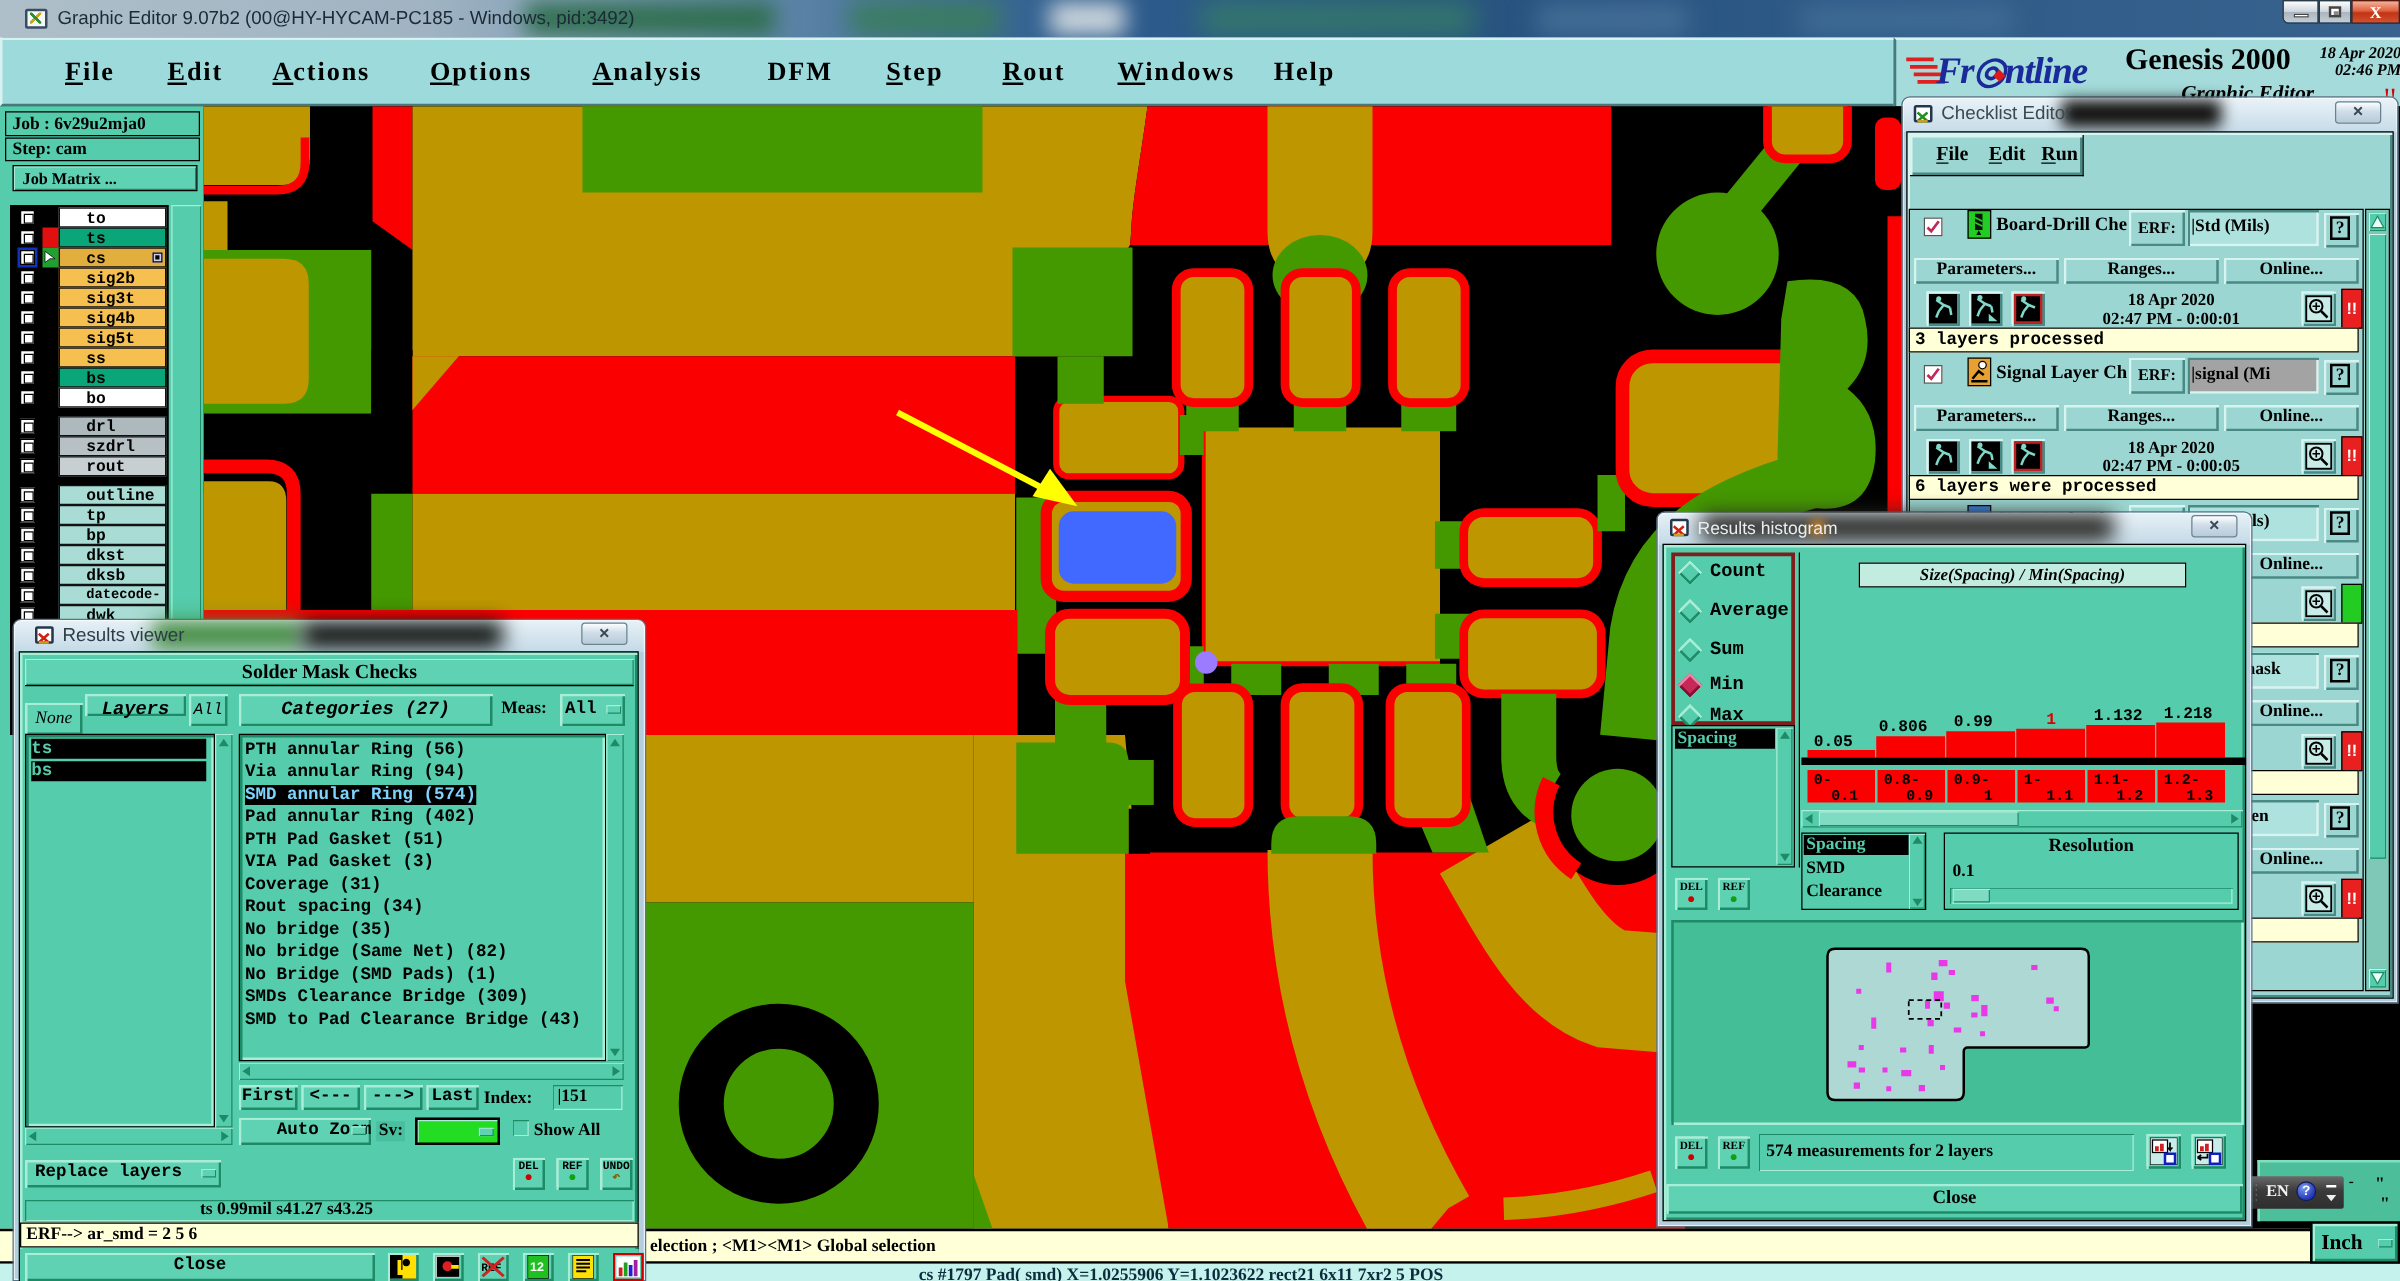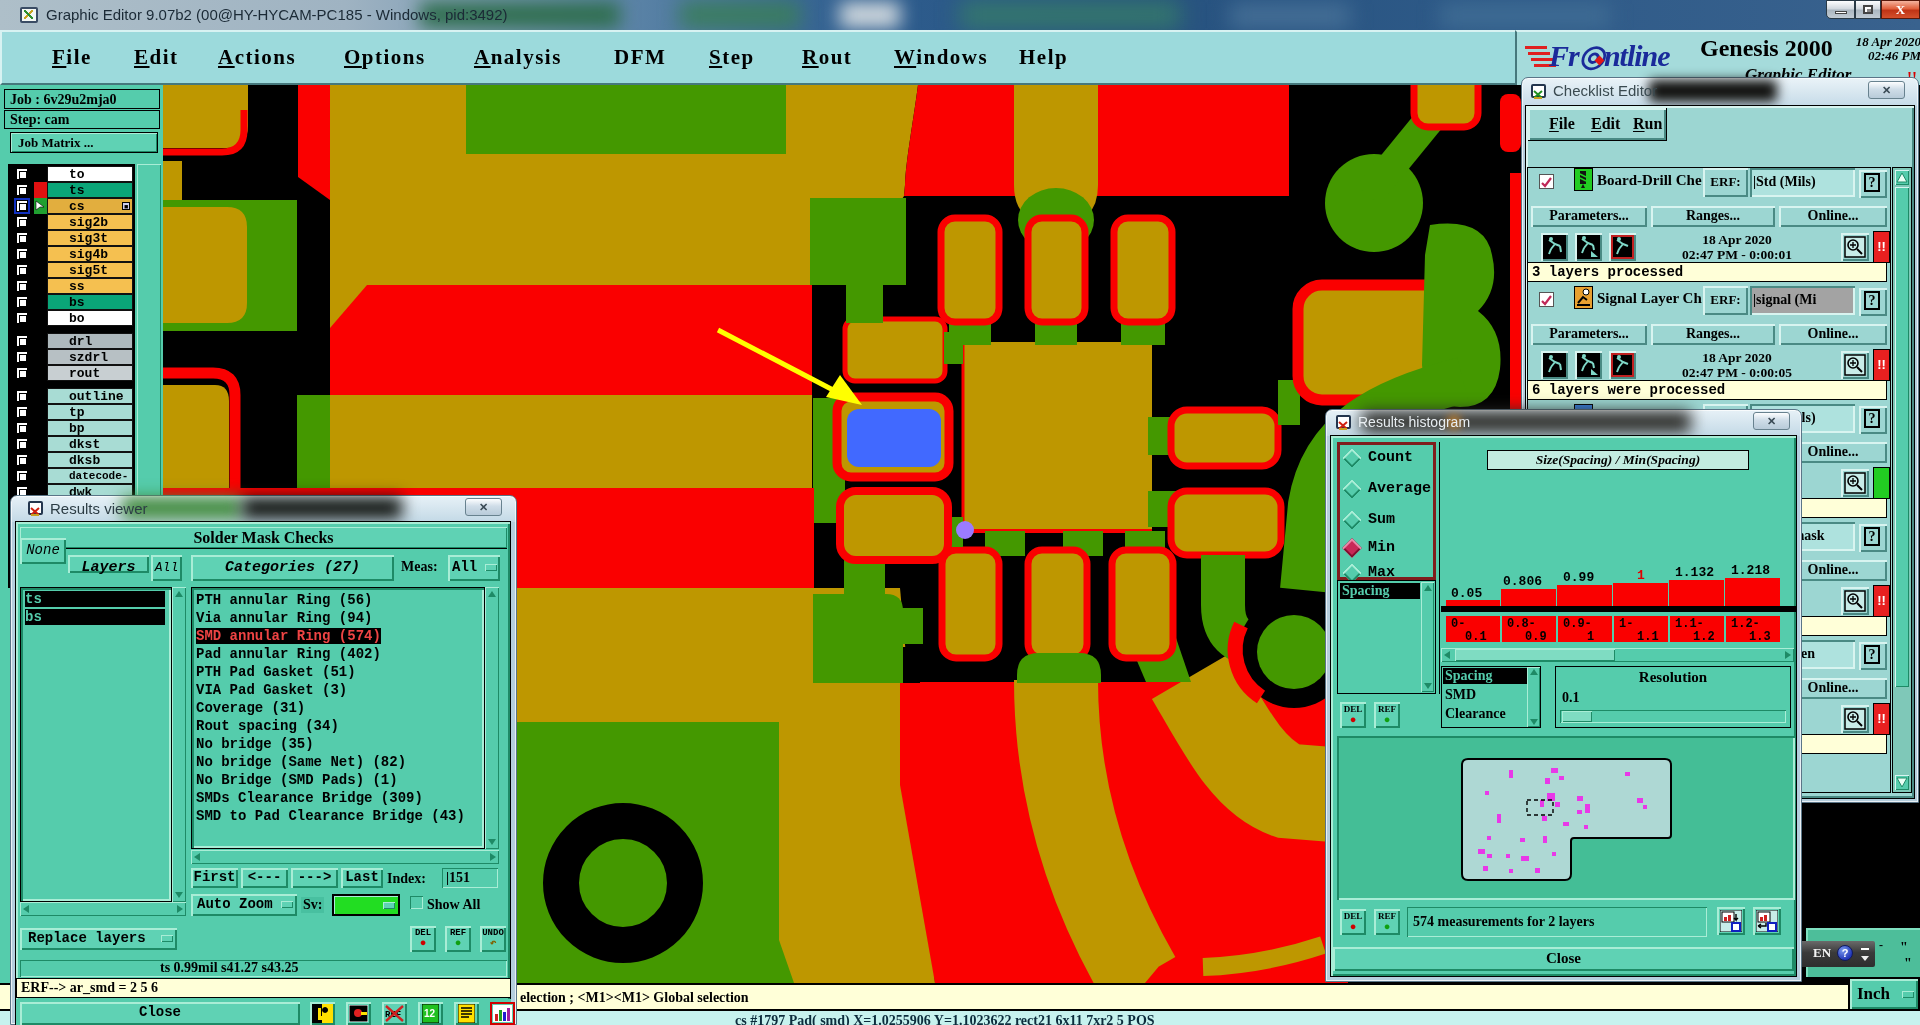--- a/index.html
+++ b/index.html
@@ -418,21 +418,21 @@
   </div>
 
   <div class="abs" style="left:40px;top:5px;font-size:15px;color:#2c3c44;">Results viewer</div>
 
   <div class="abs" style="left:455px;top:3px;width:37px;height:18px;background:linear-gradient(#fdfeff,#cfdde8 45%,#b8cbd9);border:1px solid #68828f;border-radius:3px;text-align:center;font-size:11px;font-weight:bold;color:#3a4a55;line-height:17px;">✕</div>
 
   <div class="abs tz" style="left:5px;top:26px;width:496px;height:504px;border:1px solid #000;box-shadow:inset 2px 2px 0 #A9EDD6, inset -2px -2px 0 #1E8A66;"></div>
 
   <div class="abs raised1 serif" style="left:10px;top:32px;width:487px;height:22px;background:#5FD2B4;font-size:16px;font-weight:bold;text-align:center;line-height:21px;border-bottom:1px solid #000;">Solder Mask Checks</div>
 
-  <div class="rvbtn" style="left:10px;top:43px;width:46px;height:26px;font-style:italic;font-weight:normal;font-size:14px;line-height:25px;">None</div>
+  <div class="rvbtn" style="left:10px;top:67px;width:46px;height:26px;font-style:italic;font-weight:normal;font-size:14px;line-height:25px;font-family:Liberation Serif, serif;">None</div>
 
   <div class="rvbtn" style="left:58px;top:60px;width:81px;height:18px;font-style:italic;font-size:15px;line-height:25px;">Layers</div>
 
   <div class="rvbtn" style="left:141px;top:60px;width:31px;height:26px;font-style:italic;font-weight:normal;font-size:13px;line-height:25px;">All</div>
 
   <div class="rvbtn" style="left:181px;top:60px;width:203px;height:26px;font-style:italic;font-size:15px;line-height:25px;">Categories (27)</div>
 
   <div class="abs mono" style="left:391px;top:64px;font-size:14px;font-weight:bold;">Meas:</div>
 
   <div class="rvbtn" style="left:438px;top:60px;width:52px;height:26px;font-size:14px;line-height:25px;text-align:left;padding-left:4px;">All<span class="ddmark" style="right:3px;top:9px;"></span></div>
@@ -448,21 +448,21 @@
     </div>
 
   <div class="sbar" style="left:10px;top:407px;width:166px;height:14px;">
       <div class="arr" style="left:3px;top:3px;border-top:4px solid transparent;border-bottom:4px solid transparent;border-right:6px solid #1E8A66;"></div>
       <div class="arr" style="right:3px;top:3px;border-top:4px solid transparent;border-bottom:4px solid transparent;border-left:6px solid #1E8A66;"></div>
     </div>
 
   <div class="abs" style="left:181px;top:92px;width:294px;height:262px;background:#55CCAC;border:1px solid #000;box-shadow:inset 2px 2px 0 #1E8A66, inset -2px -2px 0 #A9EDD6;overflow:hidden;">
     <div class="mitem" style="top:4px;">PTH annular Ring (56)</div>
     <div class="mitem" style="top:22px;">Via annular Ring (94)</div>
-    <div class="mitem" style="top:40px;background:#000;color:#ef4444;">SMD annular Ring (574)</div>
+    <div class="mitem" style="top:40px;background:#000;color:#7dd3fc;">SMD annular Ring (574)</div>
     <div class="mitem" style="top:58px;">Pad annular Ring (402)</div>
     <div class="mitem" style="top:76px;">PTH Pad Gasket (51)</div>
     <div class="mitem" style="top:94px;">VIA Pad Gasket (3)</div>
     <div class="mitem" style="top:112px;">Coverage (31)</div>
     <div class="mitem" style="top:130px;">Rout spacing (34)</div>
     <div class="mitem" style="top:148px;">No bridge (35)</div>
     <div class="mitem" style="top:166px;">No bridge (Same Net) (82)</div>
     <div class="mitem" style="top:184px;">No Bridge (SMD Pads) (1)</div>
     <div class="mitem" style="top:202px;">SMDs Clearance Bridge (309)</div>
     <div class="mitem" style="top:220px;">SMD to Pad Clearance Bridge (43)</div>
@@ -483,21 +483,21 @@
   <div class="rvbtn" style="left:231px;top:373px;width:47px;height:20px;font-size:14px;line-height:19px;">&lt;---</div>
 
   <div class="rvbtn" style="left:281px;top:373px;width:47px;height:20px;font-size:14px;line-height:19px;">---&gt;</div>
 
   <div class="rvbtn" style="left:331px;top:373px;width:42px;height:20px;font-size:14px;line-height:19px;">Last</div>
 
   <div class="abs mono" style="left:377px;top:376px;font-size:14px;font-weight:bold;">Index:</div>
 
   <div class="abs mono" style="left:432px;top:373px;width:56px;height:20px;background:#55CCAC;box-shadow:inset 1px 1px 0 #1E8A66, inset -1px -1px 0 #A9EDD6;font-size:14px;font-weight:bold;line-height:19px;padding-left:4px;">|151</div>
 
-  <div class="rvbtn" style="left:181px;top:399px;width:106px;height:22px;font-size:14px;line-height:21px;text-align:left;padding-left:6px;">Auto Zoom<span class="ddmark" style="right:4px;top:7px;"></span></div>
+  <div class="rvbtn" style="left:181px;top:399px;width:106px;height:22px;font-size:14px;line-height:21px;text-align:right;padding-left:6px;">Auto Zoom<span class="ddmark" style="right:4px;top:7px;"></span></div>
 
   <div class="abs mono" style="left:291px;top:402px;font-size:14px;font-weight:bold;background:#48C0A0;padding:0 2px;">Sv:</div>
 
   <div class="abs" style="left:322px;top:399px;width:68px;height:22px;background:#22DD22;border:2px solid #000;box-shadow:inset 1px 1px 0 #A9EDD6;">
       <span class="ddmark" style="right:3px;top:6px;"></span>
     </div>
 
   <div class="abs" style="left:400px;top:401px;width:13px;height:13px;background:#55CCAC;box-shadow:inset 1px 1px 0 #1E8A66, inset -1px -1px 0 #A9EDD6;"></div>
   <div class="abs mono" style="left:417px;top:402px;font-size:14px;font-weight:bold;">Show All</div>
 

